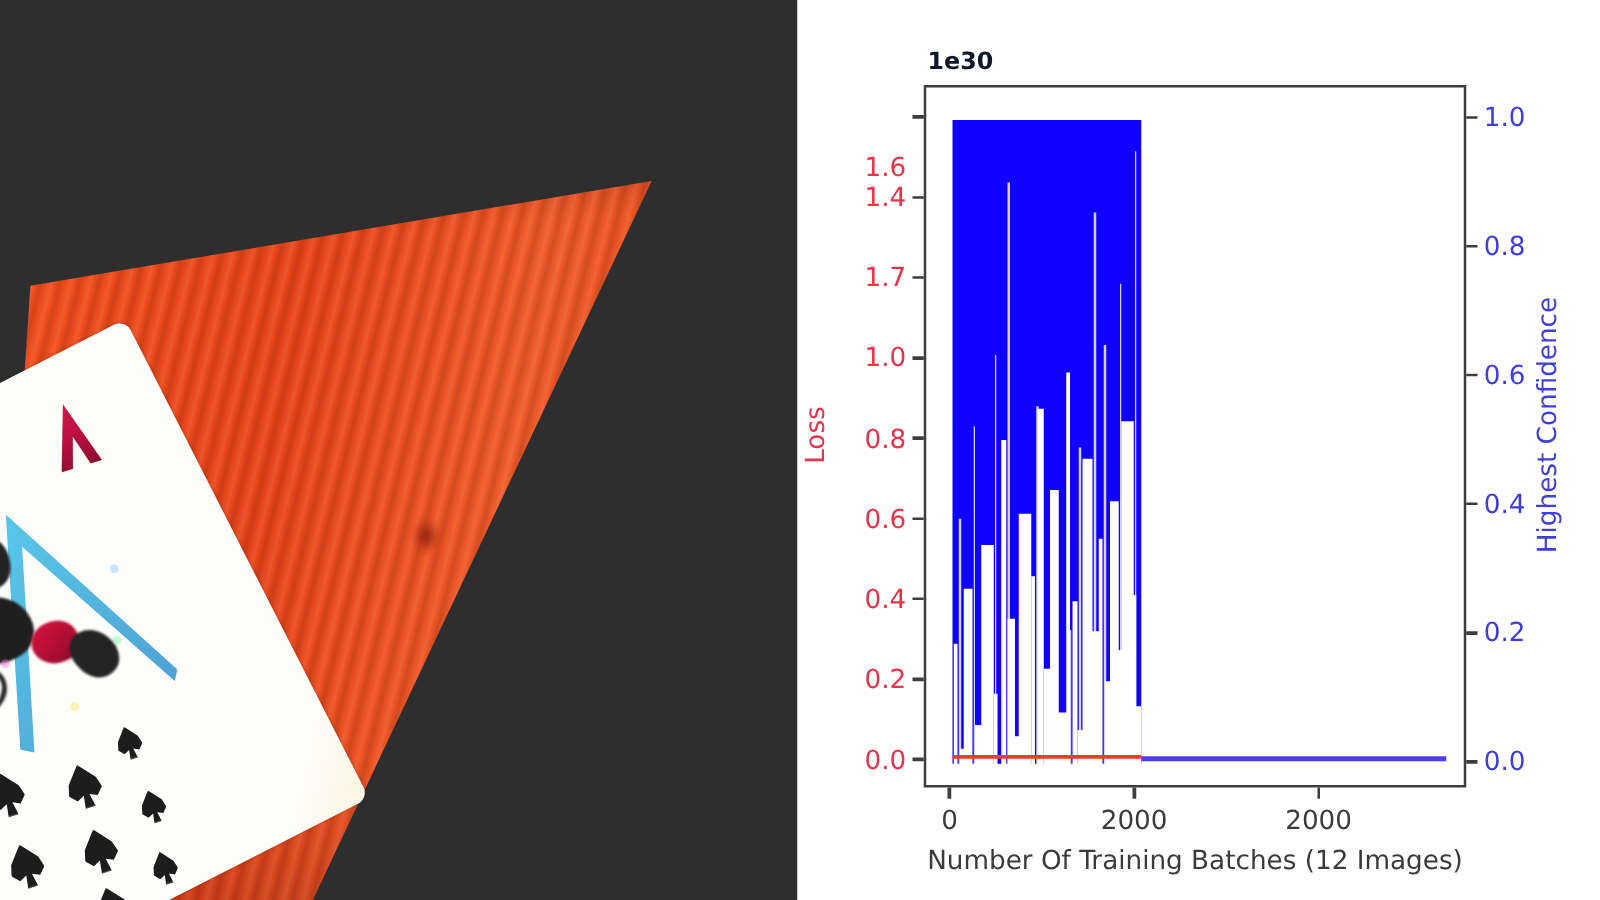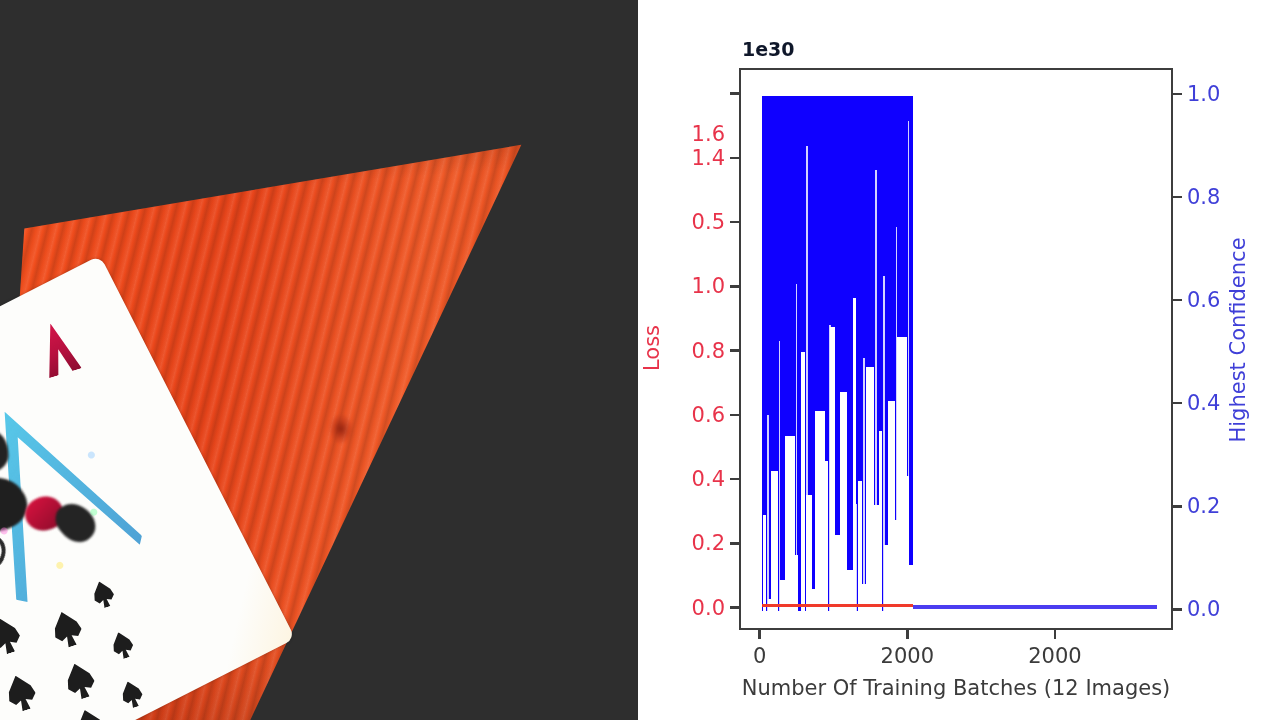--- a/index.html
+++ b/index.html
@@ -446,21 +446,21 @@
           <div class="ytick-label-left" style="right: 555px; top: 543.291px; color: rgb(232, 51, 74);">0.2</div>
           <div class="tick-left" style="left: 92px; top: 477.863px;"></div>
           <div class="ytick-label-left" style="right: 555px; top: 479.063px; color: rgb(232, 51, 74);">0.4</div>
           <div class="tick-left" style="left: 92px; top: 413.634px;"></div>
           <div class="ytick-label-left" style="right: 555px; top: 414.834px; color: rgb(232, 51, 74);">0.6</div>
           <div class="tick-left" style="left: 92px; top: 349.406px;"></div>
           <div class="ytick-label-left" style="right: 555px; top: 350.606px; color: rgb(232, 51, 74);">0.8</div>
           <div class="tick-left" style="left: 92px; top: 285.177px;"></div>
           <div class="ytick-label-left" style="right: 555px; top: 286.377px; color: rgb(232, 51, 74);">1.0</div>
           <div class="tick-left" style="left: 92px; top: 220.949px;"></div>
-          <div class="ytick-label-left" style="right: 555px; top: 222.149px; color: rgb(232, 51, 74);">0.5</div>
+          <div class="ytick-label-left" style="right: 555px; top: 222.149px; color: rgb(232, 51, 74);">1.7</div>
           <div class="tick-left" style="left: 92px; top: 156.72px;"></div>
           <div class="ytick-label-left" style="right: 555px; top: 157.92px; color: rgb(232, 51, 74);">1.4</div>
           <div class="tick-left" style="left: 92px; top: 92.4914px;"></div>
           <div class="ytick-label-left" style="right: 555px; top: 93.6914px; color: rgb(232, 51, 74); margin-top: 40px;">1.6</div>
         </div>
       <div id="right-ticks">
           <div class="tick-right" style="left: 535px; top: 608.176px;"></div>
           <div class="ytick-label-right" style="left: 549px; top: 609.376px; color: rgb(63, 63, 216);">0.0</div>
           <div class="tick-right" style="left: 535px; top: 505.057px;"></div>
           <div class="ytick-label-right" style="left: 549px; top: 506.257px; color: rgb(63, 63, 216);">0.2</div>

